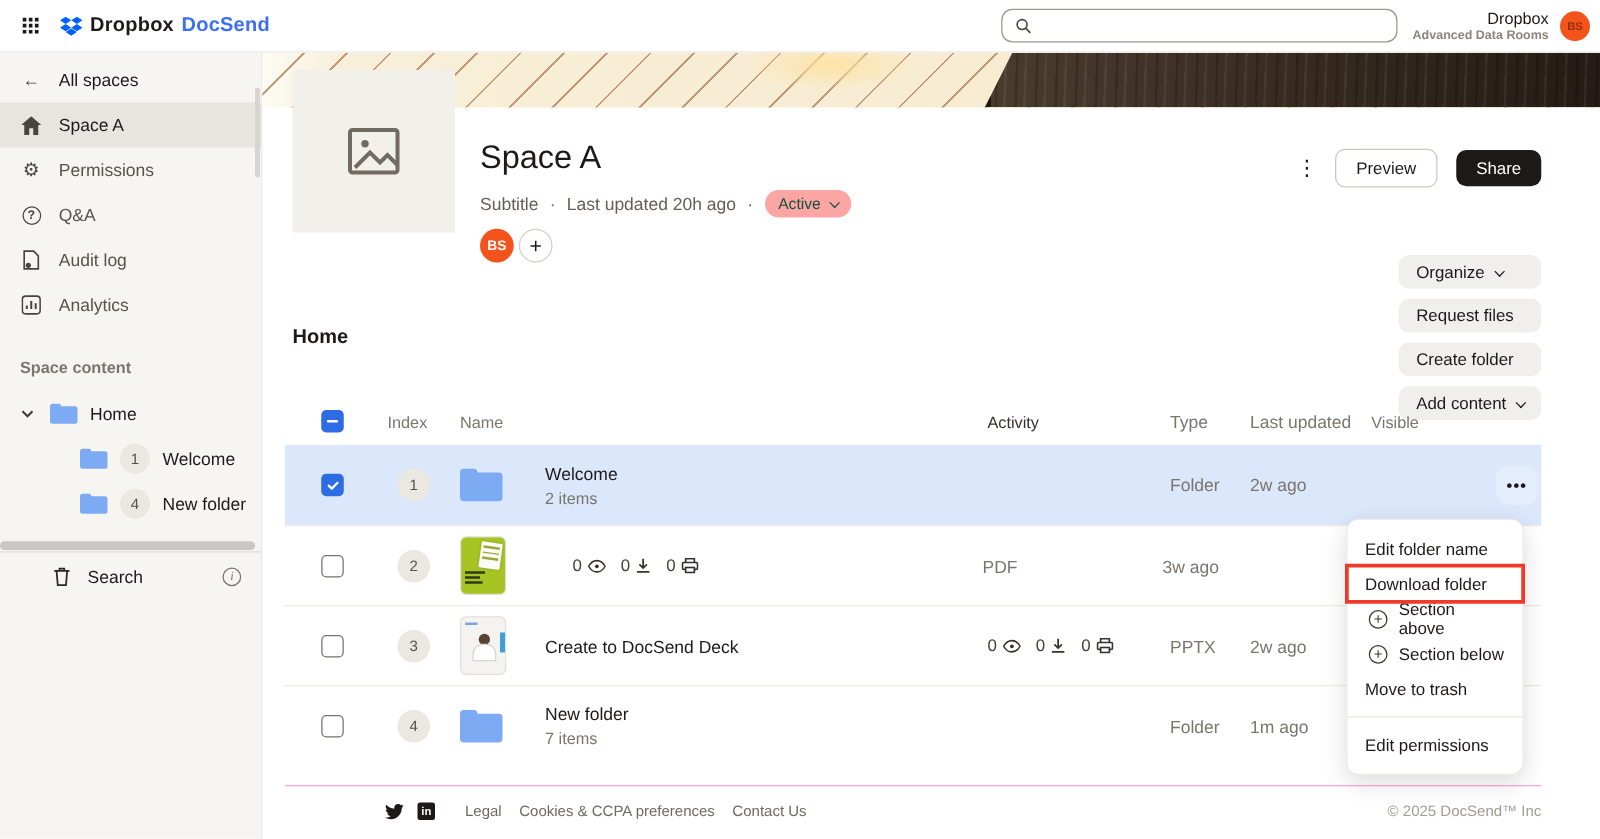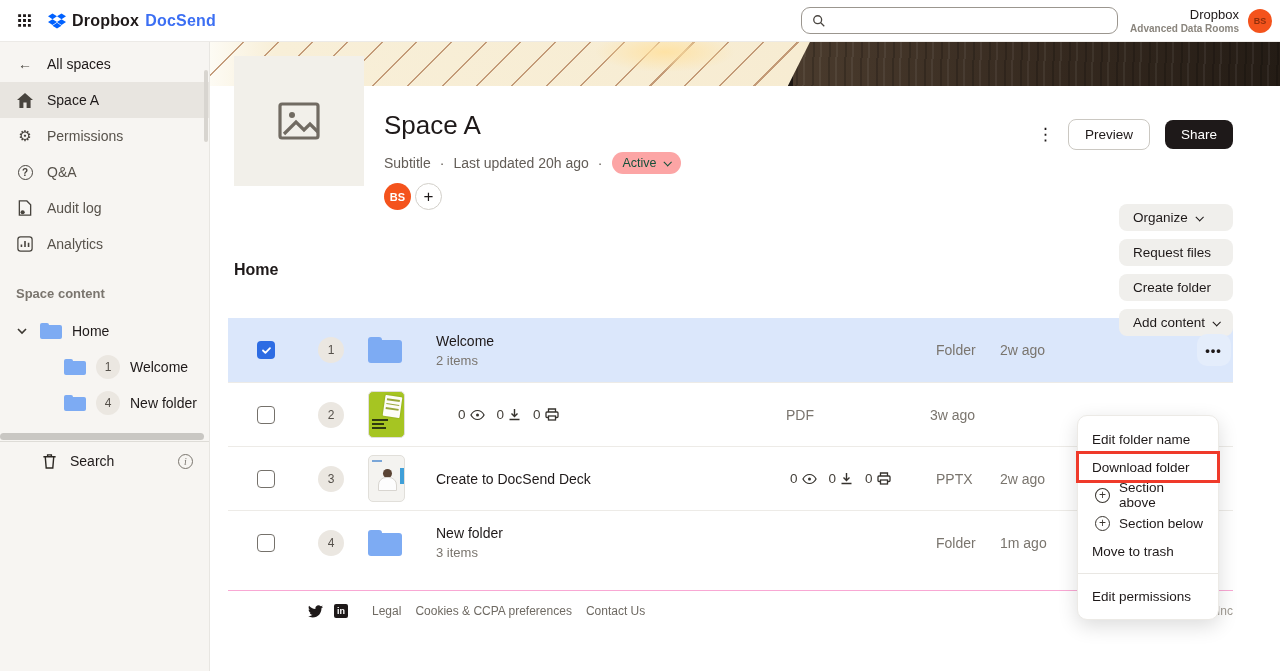--- a/index.html
+++ b/index.html
@@ -335,20 +335,37 @@
             </button>
             <button class="btn btn-gray">
               <span>Add content</span>
                 <span class="chev"></span>
             </button>
           </div>
         </div>
 
         <div class="tbl">
 
+          <div class="trow thead">
+            <div class="c-check">
+                <span class="checkbox on">
+                  <svg width="10" height="10" viewBox="0 0 10 10">
+                    <path d="M1.5 5h7" stroke="#fff" stroke-width="2" stroke-linecap="round"></path>
+                  </svg>
+                </span>
+              </div>
+            <div class="c-index">Index</div>
+            <div class="c-name">Name</div>
+            <div></div>
+            <div class="c-activity">Activity</div>
+            <div class="c-type">Type</div>
+            <div class="c-updated">Last updated</div>
+            <div class="c-visible">Visible</div>
+            <div></div>
+          </div>
 
           <div class="trow drow first selected">
             <div class="c-check">
                 <span class="checkbox on">
                   <svg width="11" height="11" viewBox="0 0 11 11">
                     <path d="M2 5.5l2.4 2.4L9 3.2" stroke="#fff" stroke-width="1.8" fill="none" stroke-linecap="round" stroke-linejoin="round"></path>
                   </svg>
                 </span>
               </div>
             <div class="c-index">
@@ -470,21 +487,21 @@
                 <span class="checkbox"></span>
               </div>
             <div class="c-index">
                 <span class="num-pill">4</span>
               </div>
             <div class="c-icon">
                 <span class="row-folder"></span>
               </div>
             <div class="c-name">
               <div class="nm">New folder</div>
-              <div class="sub">3 items</div>
+              <div class="sub">7 items</div>
             </div>
             <div class="c-activity"></div>
             <div class="c-type">Folder</div>
             <div class="c-updated">1m ago</div>
             <div class="c-visible"></div>
             <div class="c-menu"></div>
           </div>
         </div>
 
         <div class="page-footer">

